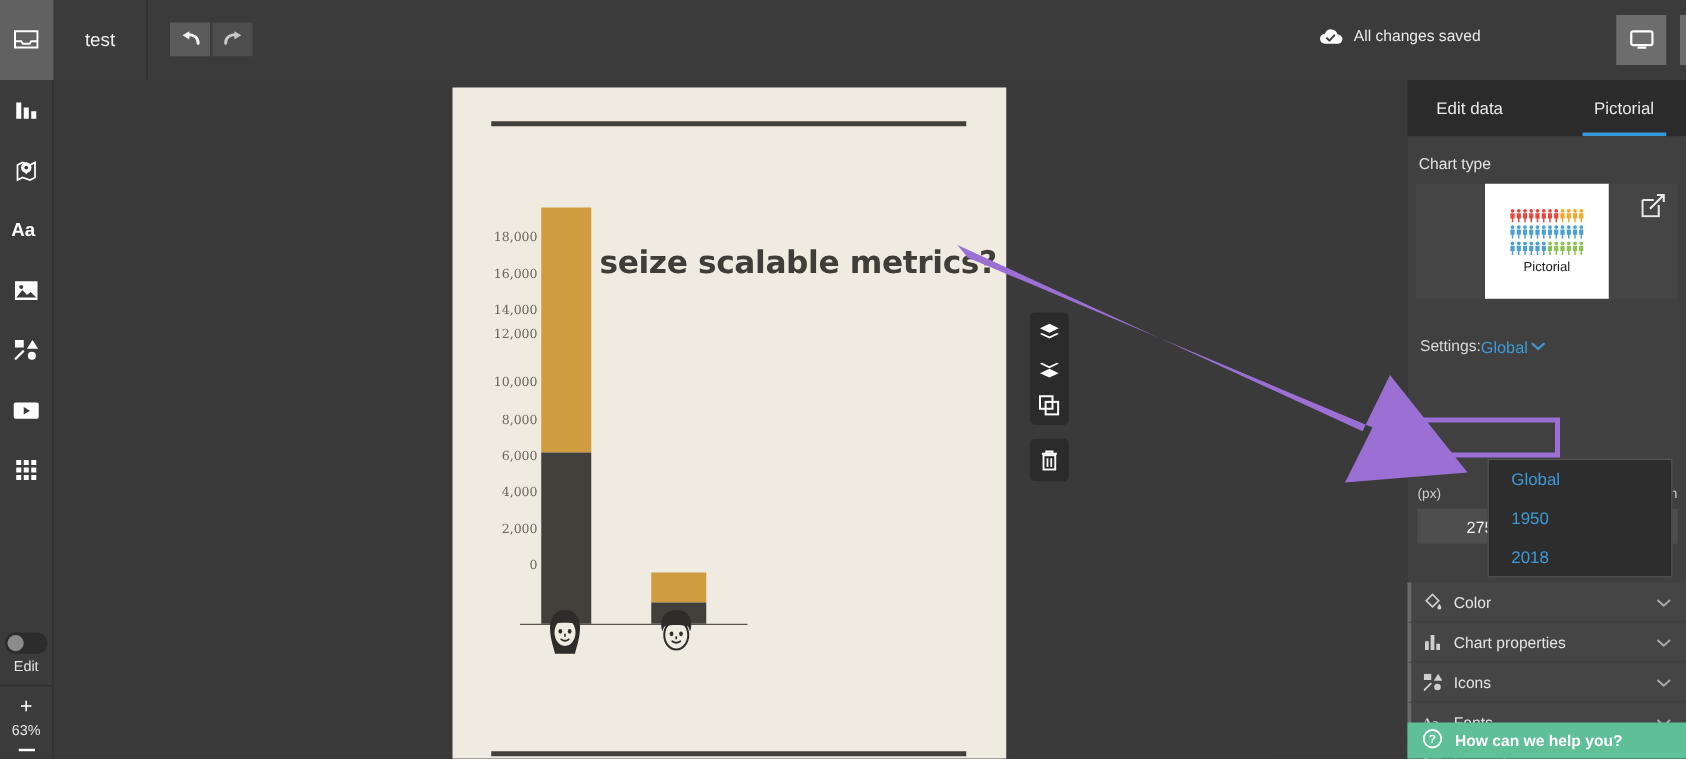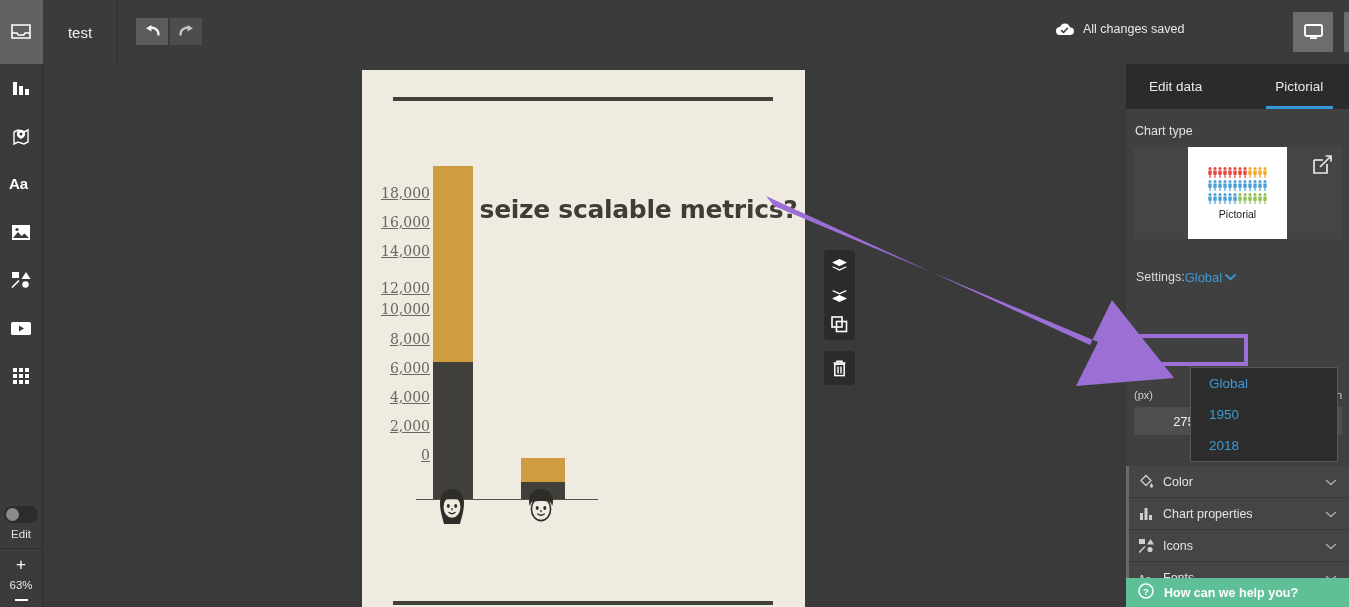--- a/index.html
+++ b/index.html
@@ -99,22 +99,22 @@
     position:absolute; left:0px; top:125px; width:443px;
     text-align:center; color:#3f3d37; font-size:25px; font-weight:bold;
     letter-spacing:-0.3px;
     font-family:"DejaVu Sans", sans-serif;
     padding-left: 110px;
   }
 
   
   .bc { position:absolute; left:26px; top:115px; width:210px; height:345px; }
   .ytick {
-    position:absolute; right:168px; color:#6a675e; font-size:14px;
-    font-family:"DejaVu Serif", serif; white-space:nowrap;text-decoration:underline;
+    position:absolute; right:168px; color:#6a675e; font-size:10px;
+    font-family:"DejaVu Serif", serif; white-space:nowrap;
   }
   .axisline { position:absolute; left:28px; bottom:30px; width:182px; height:1.5px; background:#56534c; }
   .bar { position:absolute; bottom:31px; }
   .bar .gold { background:#cf9d40; width:100%; }
   .bar .dark { background:#42403a; width:100%; }
   .face { position:absolute; bottom:-2px; }
 
   
   .objbar {
     position:absolute; left:781px; top:186px; width:31px;
@@ -340,21 +340,21 @@
 
       <div class="rule-top"></div>
 
       <div class="headline">seize scalable metrics?</div>
 
       <div class="bc">
         <div id="yticks">
             <div class="ytick" style="top: 0px;">18,000</div>
             <div class="ytick" style="top: 29.1px;">16,000</div>
             <div class="ytick" style="top: 58.2px;">14,000</div>
-            <div class="ytick" style="top: 95px;">12,000</div>
+            <div class="ytick" style="top: 77px;">12,000</div>
             <div class="ytick" style="top: 116.4px;">10,000</div>
             <div class="ytick" style="top: 145.5px;">8,000</div>
             <div class="ytick" style="top: 174.6px;">6,000</div>
             <div class="ytick" style="top: 203.7px;">4,000</div>
             <div class="ytick" style="top: 232.8px;">2,000</div>
             <div class="ytick" style="top: 261.9px;">0</div>
           </div>
         <div class="axisline"></div>
 
         <div class="bar" style="left:45px; width:40px;">

